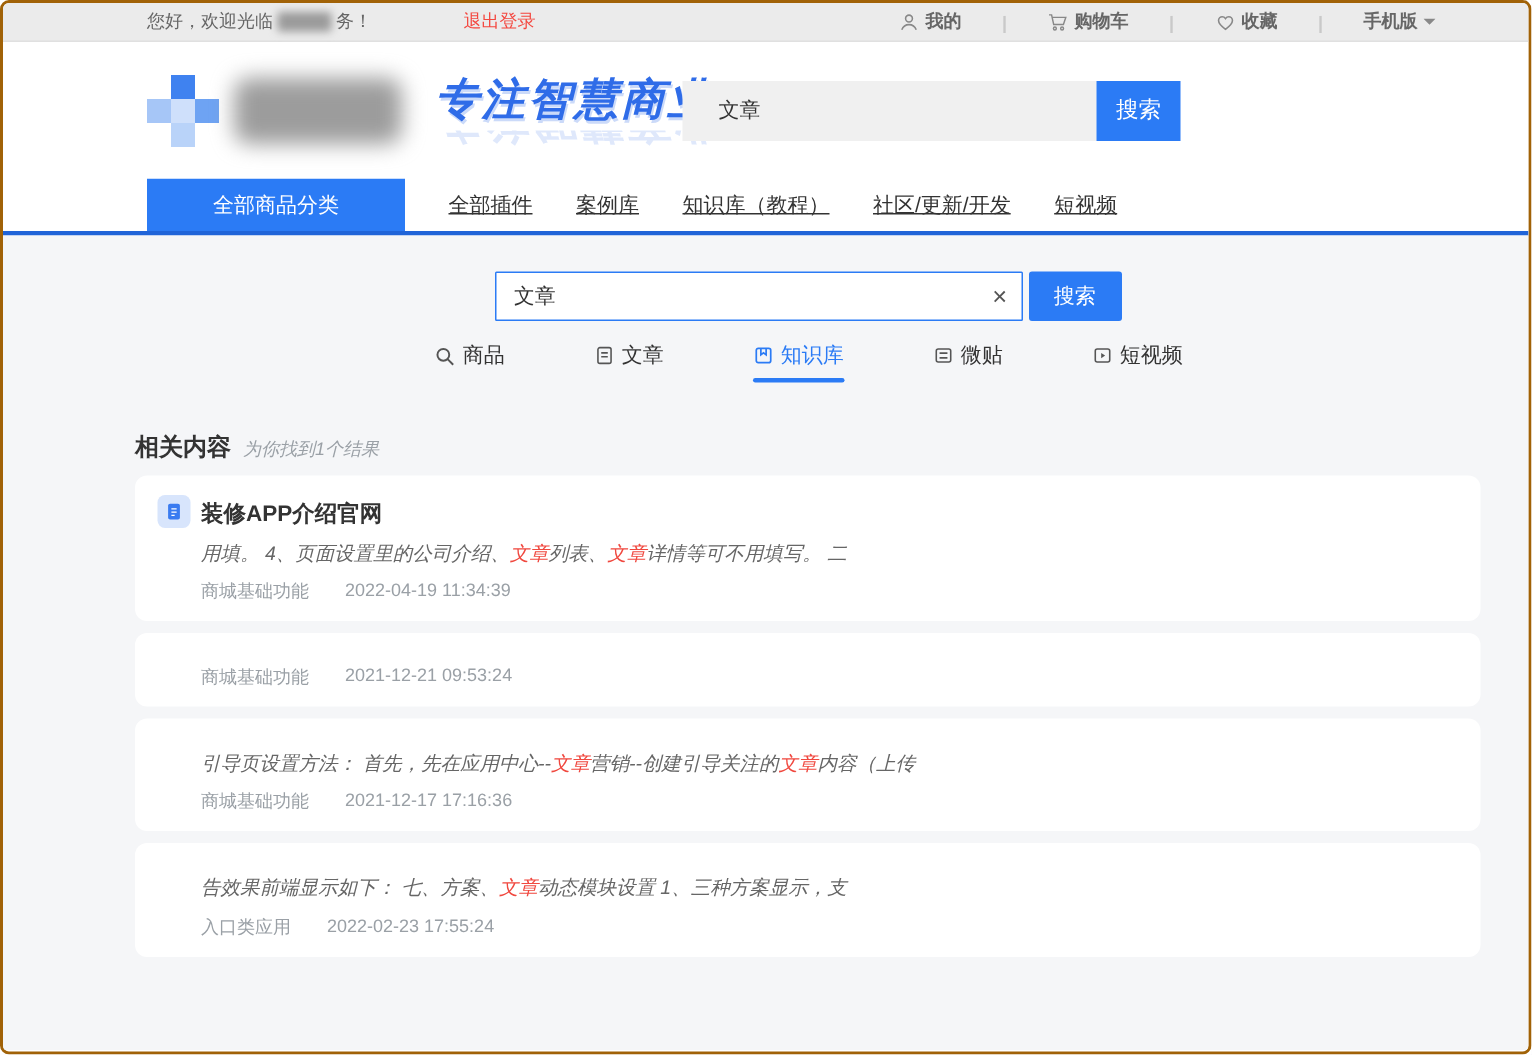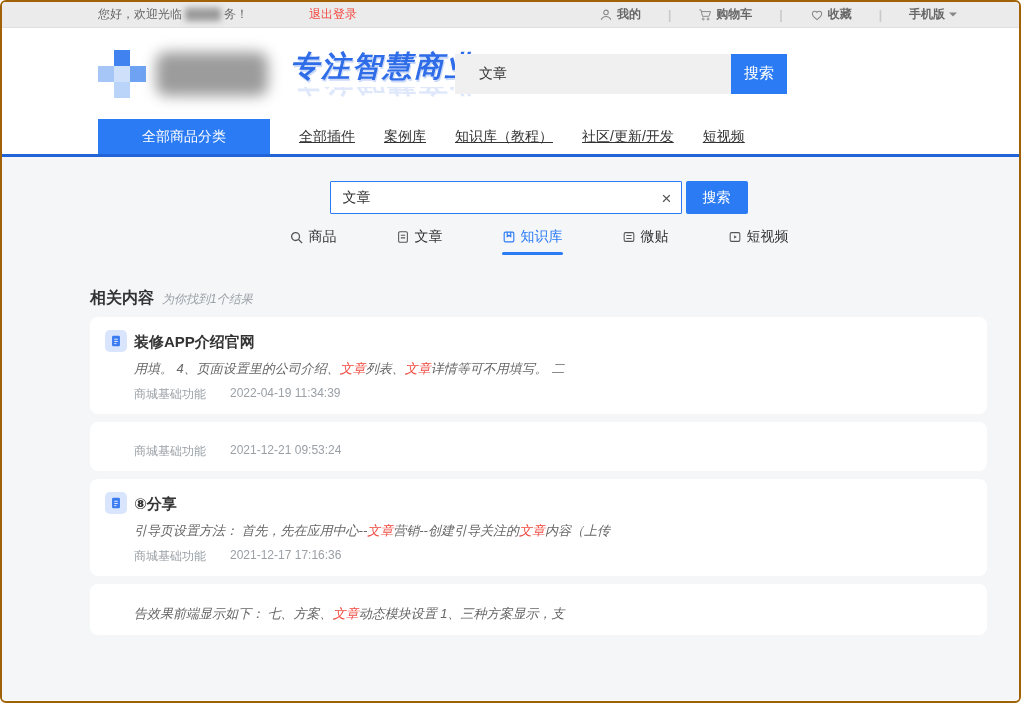--- a/index.html
+++ b/index.html
@@ -297,38 +297,33 @@
   </div>
 
   <div class="card">
     <div class="card-meta">
       <span>商城基础功能</span>
       <span>2021-12-21 09:53:24</span>
     </div>
   </div>
 
   <div class="card">
-    <div class="card-title-row">
-      <span class="doc-badge">
-        <svg viewBox="0 0 16 16" width="14" height="14">
-                  <rect x="3.5" y="2" width="9" height="12" rx="1.5" fill="#3a7bf0"></rect>
-                  <path d="M6 6h4M6 8.5h4M6 11h2.5" stroke="#fff" stroke-width="1" fill="none"></path>
-                </svg>
-      </span>
-      <span class="card-title">⑧分享</span>
-    </div>
     <div class="card-desc"><span>引导页设置方法： 首先，先在应用中心--</span><span class="hl">文章</span><span>营销--创建引导关注的</span><span class="hl">文章</span><span>内容（上传</span></div>
     <div class="card-meta">
       <span>商城基础功能</span>
       <span>2021-12-17 17:16:36</span>
     </div>
   </div>
 
   <div class="card">
     <div class="card-desc"><span>告效果前端显示如下： 七、方案、</span><span class="hl">文章</span><span>动态模块设置 1、三种方案显示，支</span></div>
+    <div class="card-meta">
+      <span>入口类应用</span>
+      <span>2022-02-23 17:55:24</span>
+    </div>
   </div>
 
 </div>
 
     </div>
   </div>
 
 </div>
 
 </body></html>

